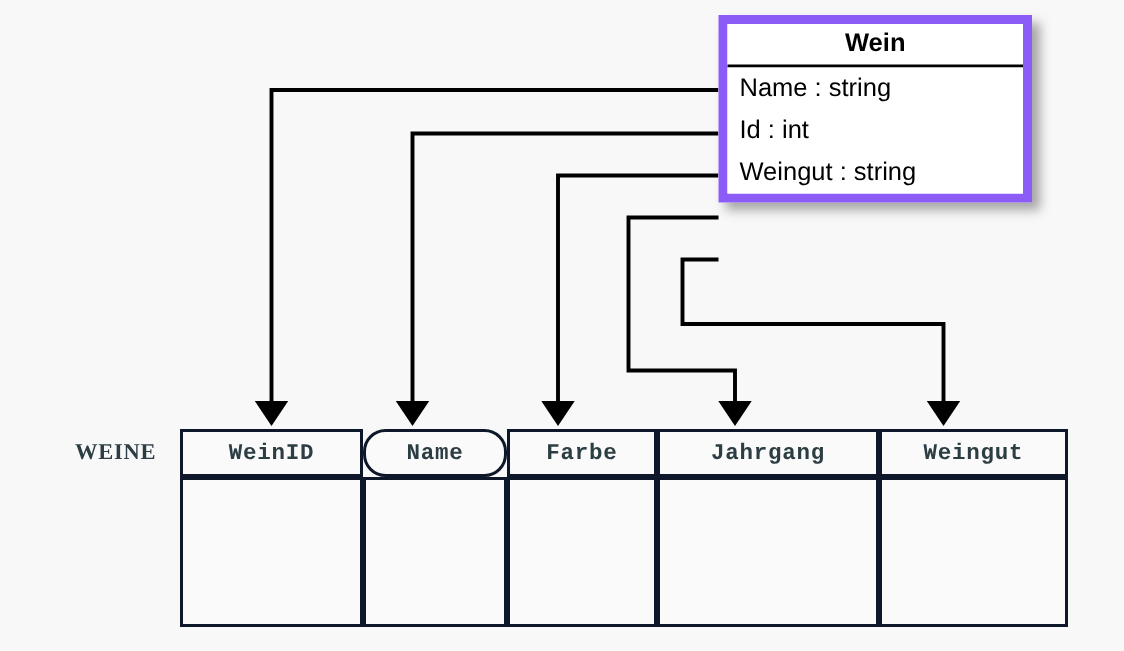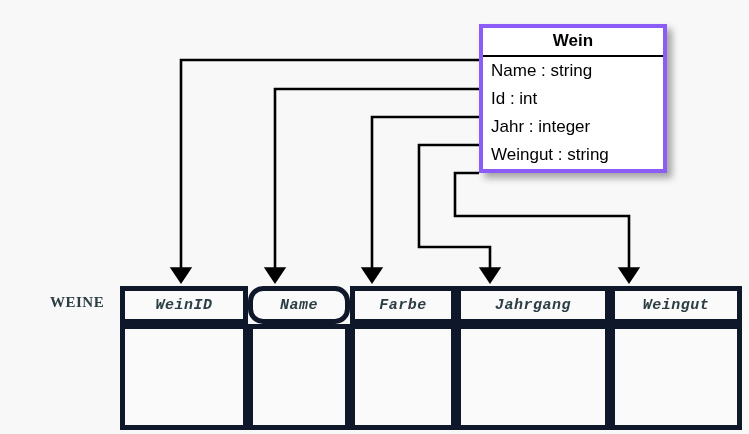--- a/index.html
+++ b/index.html
@@ -30,25 +30,25 @@
     top: 0;
     width: 749px;
     height: 434px;
     pointer-events: none;
   }
 
   
   .uml-class {
     position: absolute;
     left: 479px;
-    top: 24px;
-    width: 188px;
+    top: 10px;
+    width: 209px;
     box-sizing: border-box;
     background: #ffffff;
-    border: 4px solid #8b5cf6;
+    border: 6px solid #8b5cf6;
     box-shadow: 5px 5px 7px rgba(0,0,0,0.34);
   }
   .uml-class-name {
     text-align: center;
     font-weight: bold;
     font-size: 17px;
     color: #000000;
     padding: 3px 0 4px 0;
     border-bottom: 2px solid #000000;
     line-height: 1.15;
@@ -83,25 +83,24 @@
   }
   .rel-table {
     position: absolute;
     left: 120px;
     top: 286px;
     border-collapse: separate;
     border-spacing: 0;
     table-layout: fixed;
   }
   .rel-table th, .rel-table td {
-    border: 5px solid #0f172a;
+    border: 2px solid #0f172a;
     background: #fafafa;
     padding: 0;
     margin: 0;
-    font-style: italic;
   }
   .rel-table th {
     font-family: "Liberation Mono", monospace;
     font-weight: bold;
     font-size: 15px;
     color: #2c3e44;
     height: 28px;
     text-align: center;
     letter-spacing: 0.5px;
     white-space: nowrap;
@@ -136,21 +135,20 @@
     <path d="M479,145 L419,145 L419,247 L490,247 L490,273" fill="none" stroke="#000000" stroke-width="2.6" marker-end="url(#arrowhead)"></path>
 
     <path d="M479,173 L455,173 L455,216 L629,216 L629,273" fill="none" stroke="#000000" stroke-width="2.6" marker-end="url(#arrowhead)"></path>
   </svg>
 
   <div class="uml-class">
     <div class="uml-class-name">Wein</div>
     <div class="uml-attrs">
       <div class="uml-attr">Name : string</div>
       <div class="uml-attr">Id : int</div>
-      <div class="uml-attr">Jahr : integer</div>
       <div class="uml-attr">Weingut : string</div>
     </div>
   </div>
 
   <div class="rel-label">WEINE</div>
 
   <table class="rel-table">
     <thead>
       <tr>
         <th class="col-weinid">WeinID</th>

